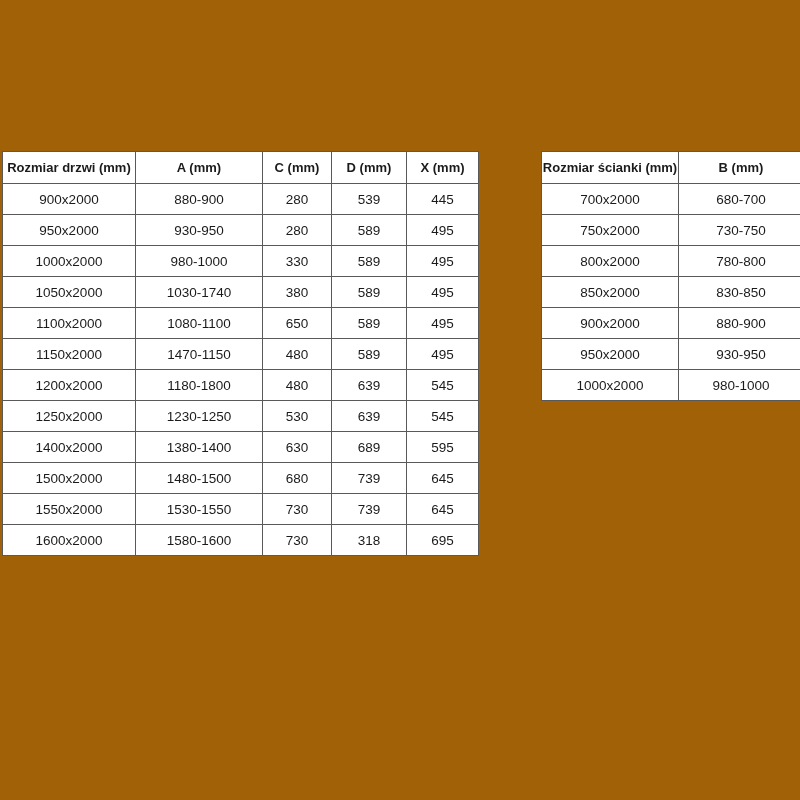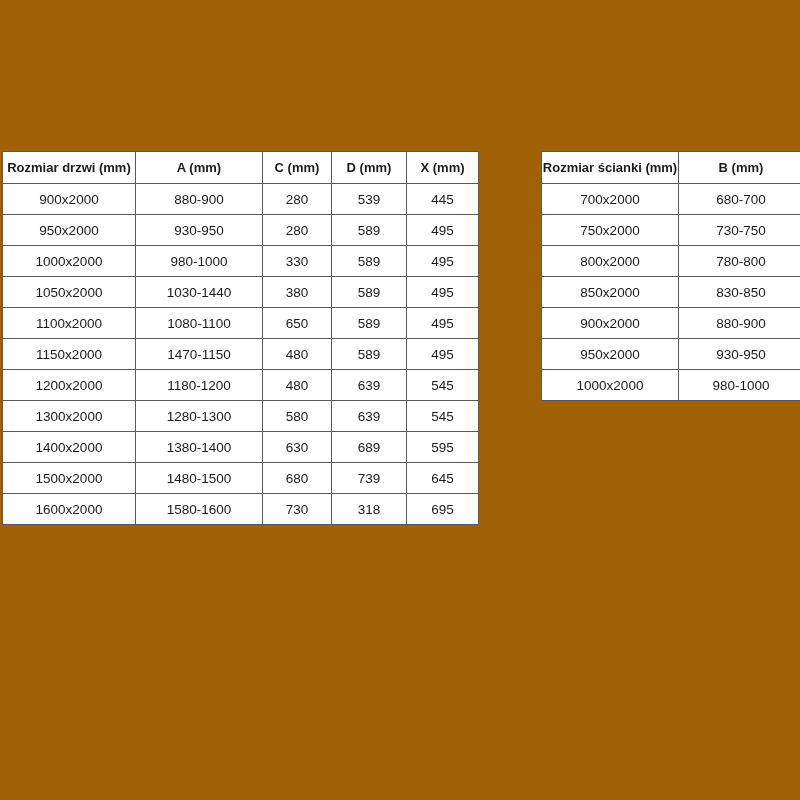--- a/index.html
+++ b/index.html
@@ -91,64 +91,71 @@
         </tr>
         <tr>
           <td>1000x2000</td>
           <td>980-1000</td>
           <td>330</td>
           <td>589</td>
           <td>495</td>
         </tr>
         <tr>
           <td>1050x2000</td>
-          <td>1030-1440</td>
+          <td>1030-1740</td>
           <td>380</td>
           <td>589</td>
           <td>495</td>
         </tr>
         <tr>
           <td>1100x2000</td>
           <td>1080-1100</td>
           <td>650</td>
           <td>589</td>
           <td>495</td>
         </tr>
         <tr>
           <td>1150x2000</td>
           <td>1470-1150</td>
           <td>480</td>
           <td>589</td>
           <td>495</td>
         </tr>
         <tr>
           <td>1200x2000</td>
-          <td>1180-1200</td>
+          <td>1180-1800</td>
           <td>480</td>
           <td>639</td>
           <td>545</td>
         </tr>
         <tr>
-          <td>1300x2000</td>
-          <td>1280-1300</td>
-          <td>580</td>
+          <td>1250x2000</td>
+          <td>1230-1250</td>
+          <td>530</td>
           <td>639</td>
           <td>545</td>
         </tr>
         <tr>
           <td>1400x2000</td>
           <td>1380-1400</td>
           <td>630</td>
           <td>689</td>
           <td>595</td>
         </tr>
         <tr>
           <td>1500x2000</td>
           <td>1480-1500</td>
           <td>680</td>
+          <td>739</td>
+          <td>645</td>
+        </tr>
+        <tr>
+          <td>1550x2000</td>
+          <td>1530-1550</td>
+          <td>730</td>
           <td>739</td>
           <td>645</td>
         </tr>
         <tr>
           <td>1600x2000</td>
           <td>1580-1600</td>
           <td>730</td>
           <td>318</td>
           <td>695</td>
         </tr>

